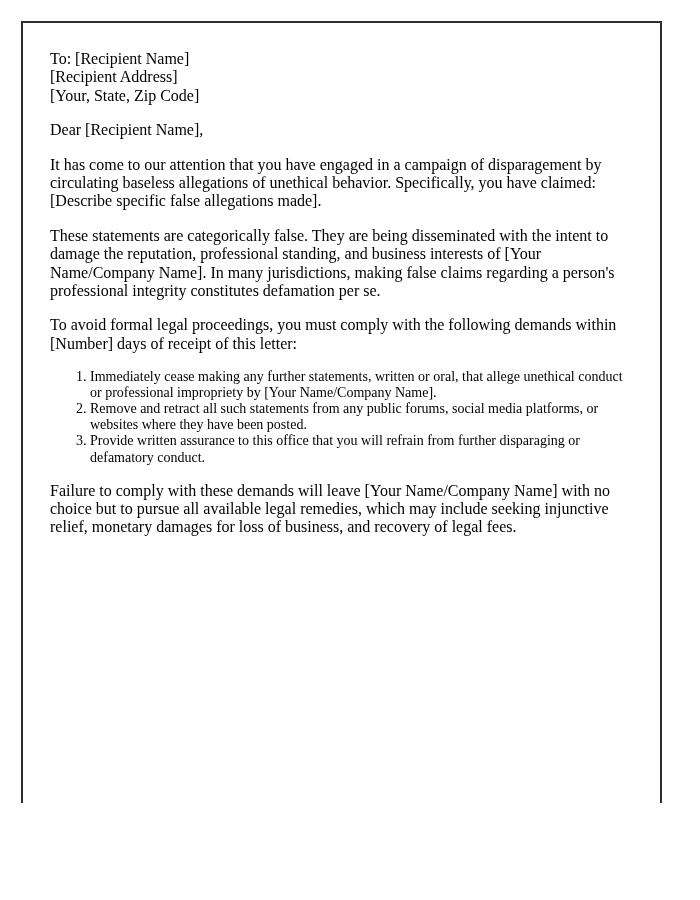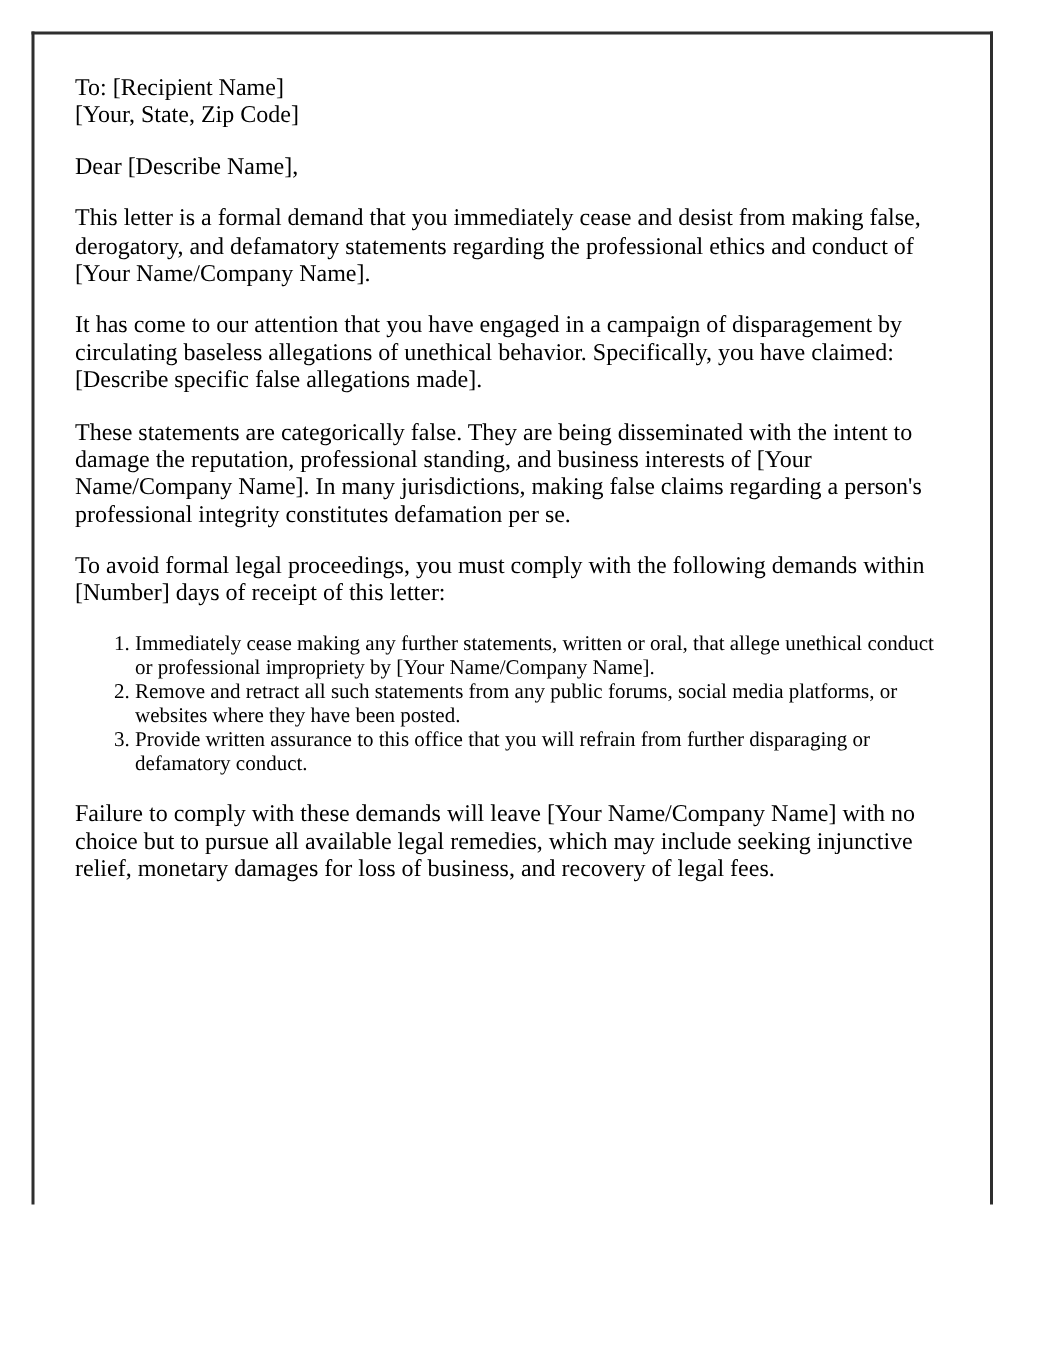--- a/index.html
+++ b/index.html
@@ -55,28 +55,28 @@
 </style>
 </head>
 <body>
 
 <div class="letter-page">
 
 
 
   <div class="address-block">
     <p>To: [Recipient Name]</p>
+    <p>[Recipient Address]</p>
     <p>[Your, State, Zip Code]</p>
   </div>
 
 
 
-  <p>Dear [Describe Name],</p>
+  <p>Dear [Recipient Name],</p>
 
-  <p>This letter is a formal demand that you immediately cease and desist from making false, derogatory, and defamatory statements regarding the professional ethics and conduct of [Your Name/Company Name].</p>
 
   <p>It has come to our attention that you have engaged in a campaign of disparagement by circulating baseless allegations of unethical behavior. Specifically, you have claimed: [Describe specific false allegations made].</p>
 
   <p>These statements are categorically false. They are being disseminated with the intent to damage the reputation, professional standing, and business interests of [Your Name/Company Name]. In many jurisdictions, making false claims regarding a person's professional integrity constitutes defamation per se.</p>
 
 
   <p>To avoid formal legal proceedings, you must comply with the following demands within [Number] days of receipt of this letter:</p>
 
   <ol class="demands">
     <li>Immediately cease making any further statements, written or oral, that allege unethical conduct or professional impropriety by [Your Name/Company Name].</li>

